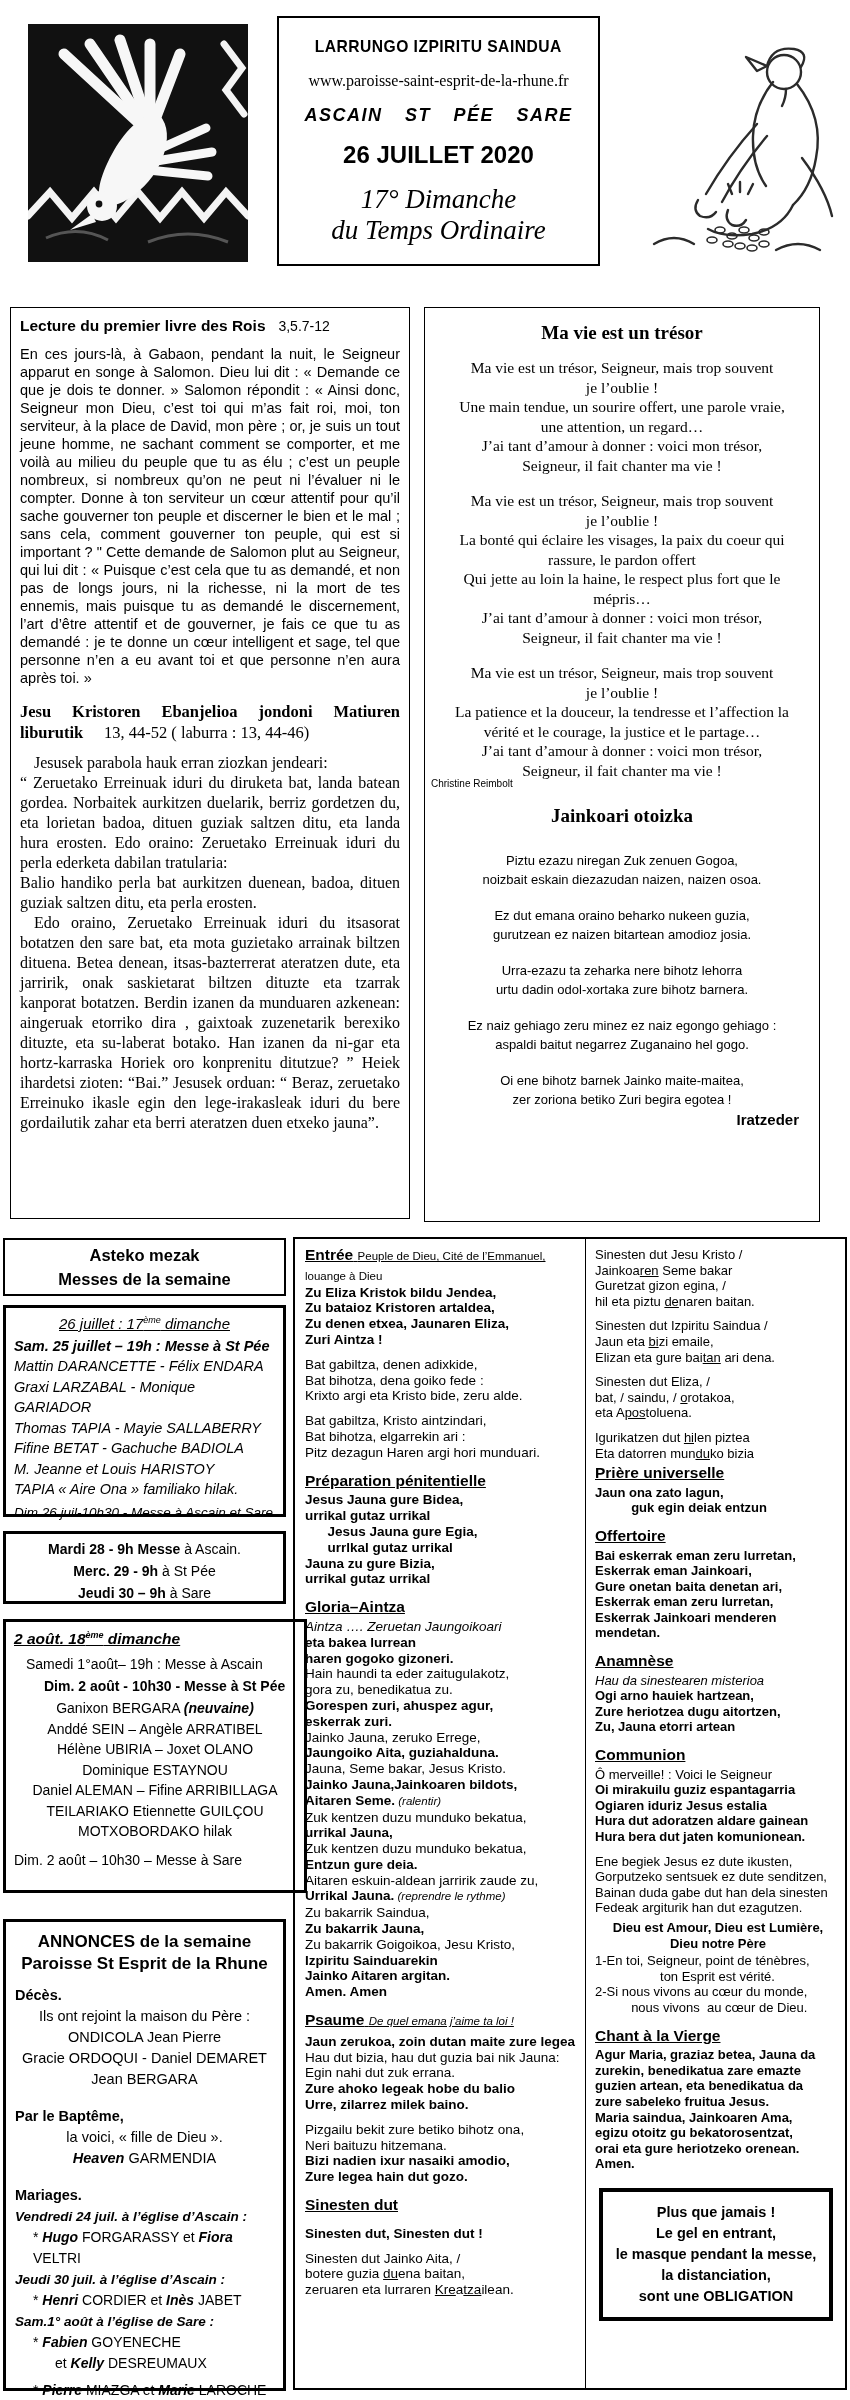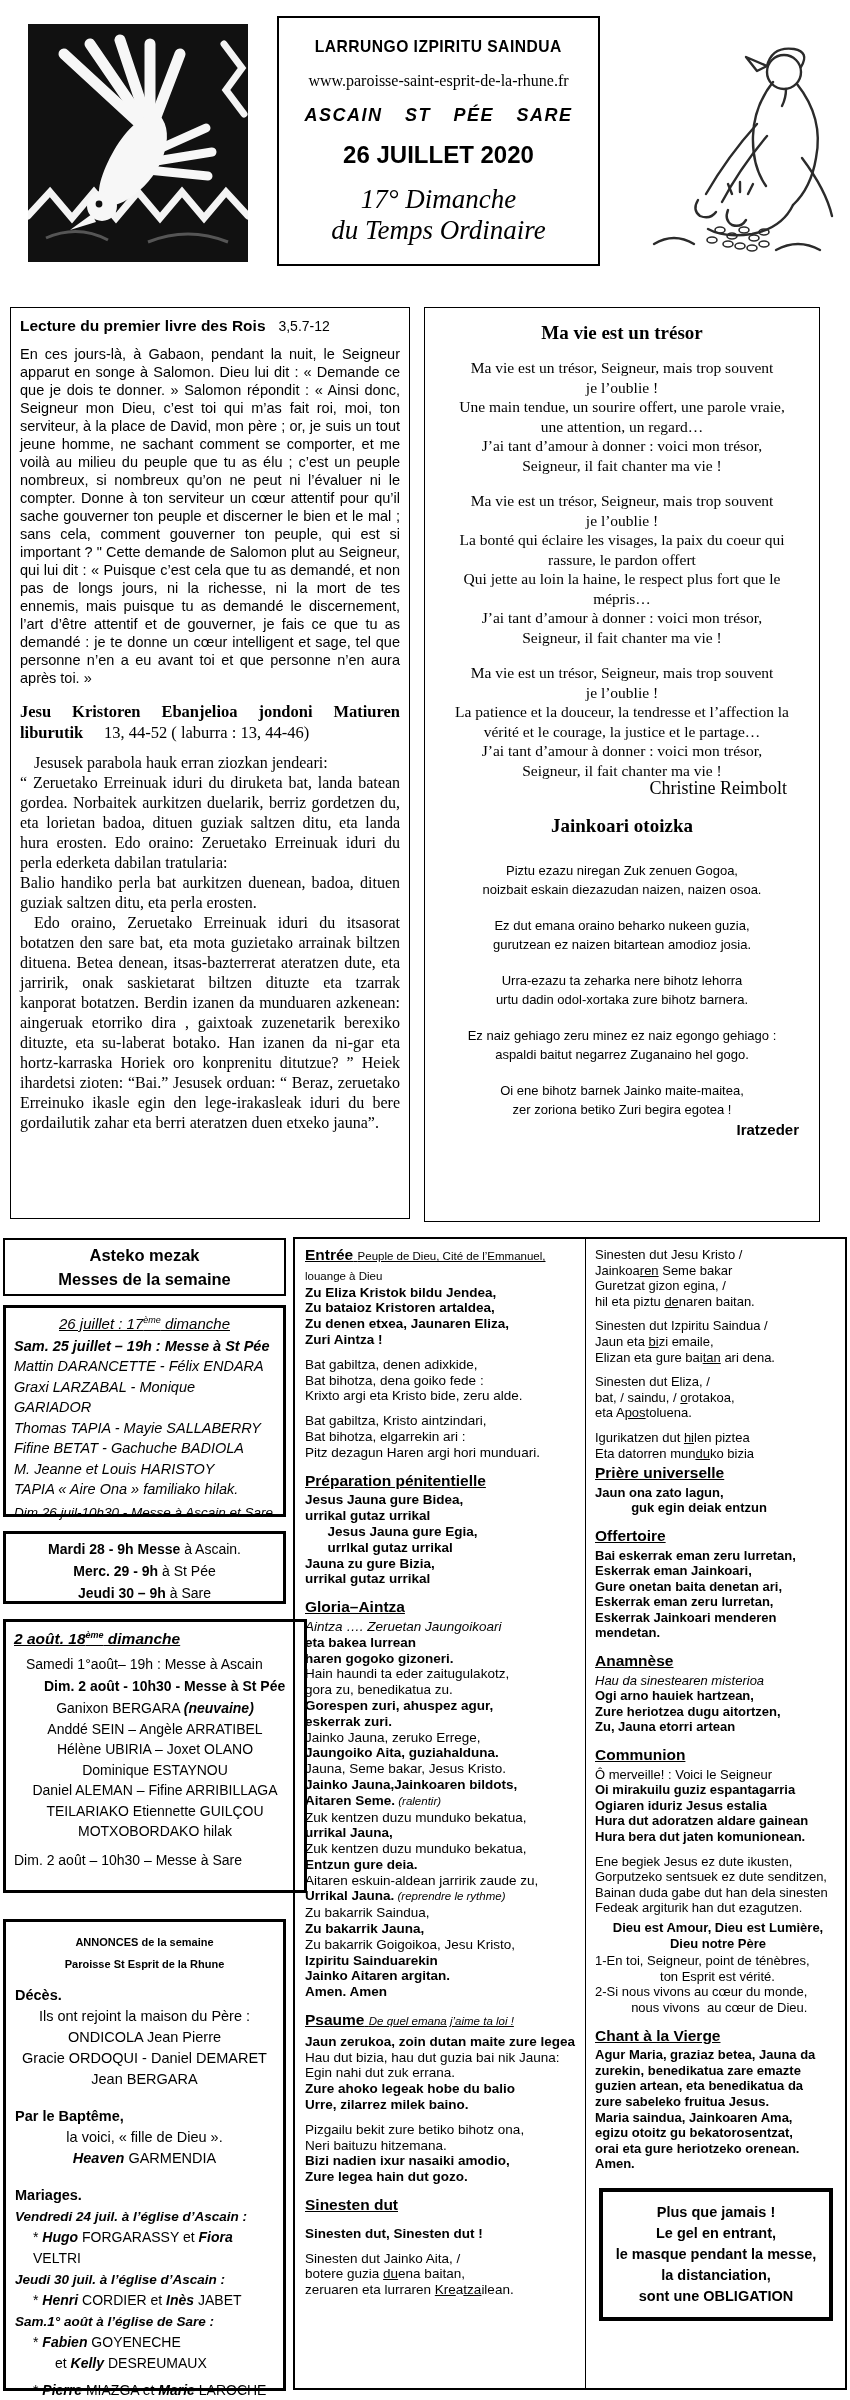--- a/index.html
+++ b/index.html
@@ -40,21 +40,21 @@
   .gospel-h .ref{font-weight:normal;}
   .gospel-t{font-family:"Liberation Serif",serif;font-size:16px;line-height:20px;}
   .ind{text-indent:14px;}
 
   #main-right{
     left:424px;top:307px;width:396px;height:915px;border:1.5px solid #000;
     padding:10px 6px;text-align:center;
   }
   .poem-h{font-family:"Liberation Serif",serif;font-weight:bold;font-size:19px;margin:4px 0 14px;}
   .poem-s{font-family:"Liberation Serif",serif;font-size:15.5px;line-height:19.5px;margin:0 0 16px;}
-  .poem-a{font-family:Liberation Serif, serif;font-size:18px;text-align:right;padding-right:26px;margin:-6px 0 10px;}
+  .poem-a{font-family:Liberation Sans, sans-serif;font-size:10px;text-align:left;padding-right:26px;margin:-6px 0 10px;}
   .otz-h{font-family:"Liberation Serif",serif;font-weight:bold;font-size:19px;margin:16px 0 24px;}
   .otz-s{font-size:13px;line-height:19px;margin:0 0 17px;}
   .otz-a{font-weight:bold;font-size:15px;text-align:right;padding-right:14px;}
 
   
   #wk-h{left:3px;top:1238px;width:283px;height:58px;border:2.5px solid #000;
     display:flex;flex-direction:column;align-items:center;justify-content:center;
     font-weight:bold;font-size:16.5px;line-height:24px;}
   #wk-1{left:3px;top:1305px;width:283px;height:212px;border:3.5px solid #000;padding:5px 8px;font-style:italic;}
   .wk1-title{font-size:15px;text-align:center;margin:2px 0 6px;}
@@ -64,21 +64,21 @@
   .wk1-dim{font-size:13.5px;margin-top:5px;}
   #wk-2{left:3px;top:1531px;width:283px;height:73px;border:3.5px solid #000;
     text-align:center;font-size:14px;line-height:22px;padding-top:4px;}
   #wk-3{left:3px;top:1619px;width:304px;height:274px;border:3.5px solid #000;padding:6px 8px;font-size:14px;}
   .wk3-title{font-weight:bold;font-style:italic;font-size:15.5px;margin:2px 0 8px;}
   .wk3-l1{margin-left:12px;margin-bottom:6px;}
   .wk3-l2{font-weight:bold;margin-bottom:4px;margin-left:30px;}
   .wk3-names{text-align:center;line-height:20.5px;}
   .wk3-dim{margin-top:10px;}
   #ann{left:3px;top:1919px;width:283px;height:472px;border:3.5px solid #000;padding:9px 9px;font-size:14.5px;line-height:21px;}
-  .ann-title{font-weight:bold;font-size:11px;text-align:center;line-height:22px;margin-bottom:4px;}
+  .ann-title{font-weight:bold;font-size:17px;text-align:center;line-height:22px;margin-bottom:4px;}
   .ann-h{font-weight:bold;margin-top:10px;}
   .ann-c{text-align:center;}
   .ann-m{font-weight:bold;font-style:italic;font-size:13.5px;}
   .ann-n{padding-left:18px;font-size:14px;}
   .ann-n2{padding-left:40px;font-size:14px;}
   .bi{font-weight:bold;font-style:italic;}
 
   
   #bt-box{left:293px;top:1237px;width:554px;height:1153px;border:2px solid #000;}
   #bt-div{position:absolute;left:290px;top:0;bottom:0;width:0;border-left:1.5px solid #000;}

